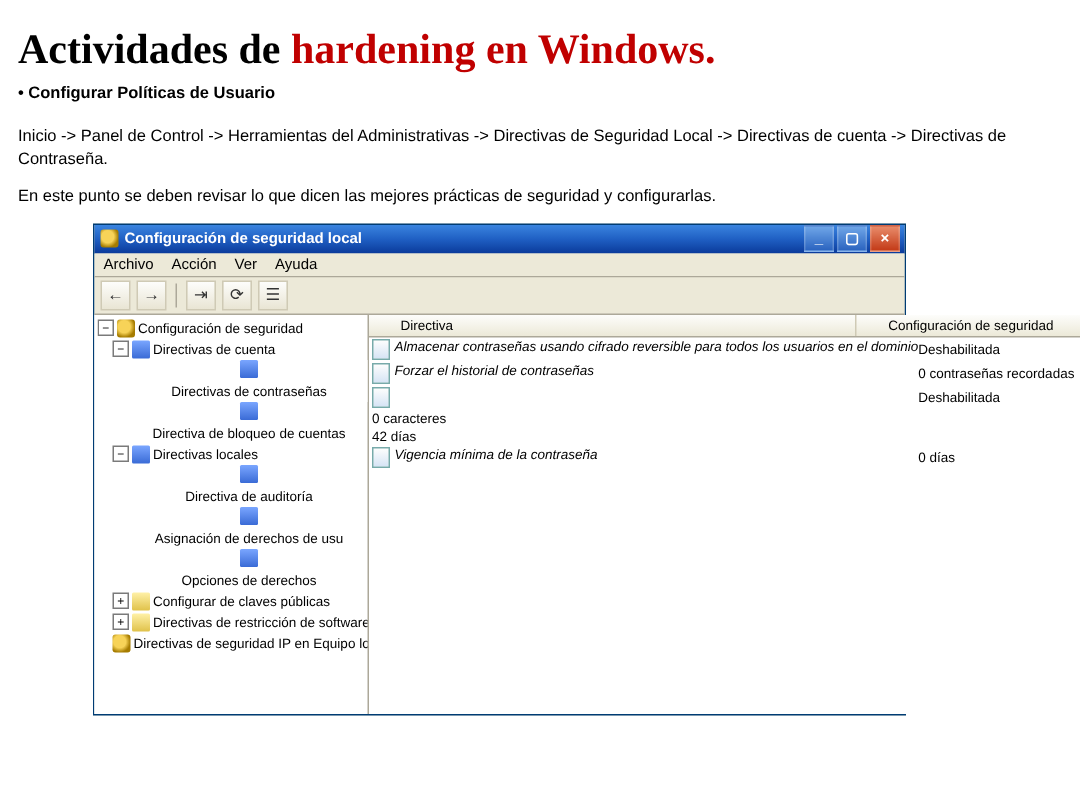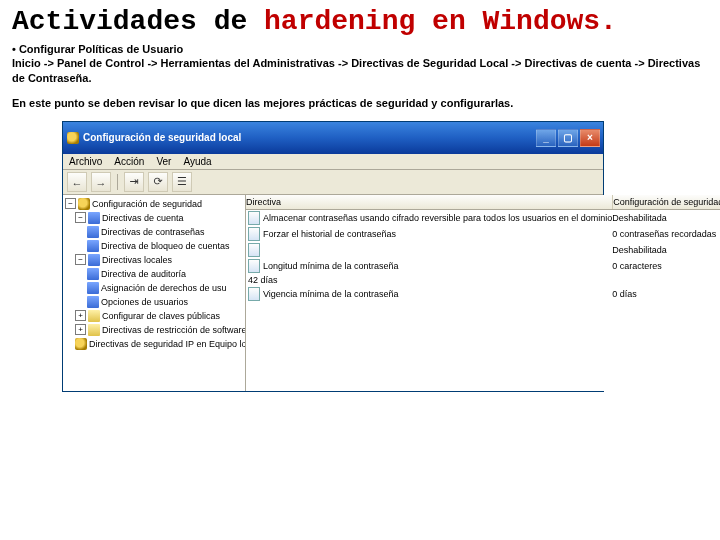--- a/index.html
+++ b/index.html
@@ -8,52 +8,52 @@
     height: 540px;
     background: #fff;
     font-family: Verdana, Geneva, sans-serif;
     color: #000;
     font-size: 13px;
   }
   .slide {
     padding: 6px 12px;
   }
   h1.title {
-    margin: 0 0 6px 0;
-    font-family: Liberation Mono, monospace;
+    margin: 12px 0 6px 0;
+    font-family: Liberation Serif, serif;
     font-size: 28px;
     font-weight: 700;
   }
   h1.title .black { color: #000; }
   h1.title .red   { color: #c00000; }
   .sub {
     font-family: "Comic Sans MS", cursive, sans-serif;
     font-weight: 700;
     font-size: 11px;
-    margin: 2px 0 1px 0;
+    margin: 2px 0 16px 0;
   }
   .para {
     font-family: "Comic Sans MS", cursive, sans-serif;
-    font-weight: 700;
+    font-weight: 400;
     font-size: 11px;
     line-height: 1.35;
     margin: 0 0 10px 0;
   }
 
   
   .mmc {
     width: 540px;
     margin: 4px 0 0 50px;
     border: 1px solid #003c74;
     font-family: Tahoma, sans-serif;
     font-size: 9px;
     background: #ece9d8;
   }
   .mmc-titlebar {
-    height: 32px;
+    height: 19px;
     background: linear-gradient(#3a84df, #1f5fc3 50%, #0a3a9a);
     display: flex;
     align-items: center;
     color: #fff;
     padding: 0 3px 0 4px;
     gap: 4px;
   }
   .mmc-titlebar .tb-title { flex: 1; font-weight: 700; font-size: 10px; white-space: nowrap; overflow: hidden; }
   .tb-buttons { display: flex; gap: 2px; }
   .tb-btn {
@@ -100,21 +100,21 @@
     font-size: 9px;
     line-height: 14px;
     background:#fff;
   }
   .tree-item {
     display: flex; align-items: center; gap: 2px;
     white-space: nowrap;
     overflow: hidden;
   }
   .ind1 { padding-left: 10px; }
-  .ind2 { padding-left: 22px; }
+  .ind2 { padding-left: 22px; flex-direction: column; }
   .exp {
     width: 9px; height: 9px;
     border: 1px solid #7a7a7a;
     display: inline-flex; align-items:center; justify-content:center;
     font-size: 8px; line-height: 7px;
     background:#fff;
     flex:none;
   }
   .ico {
     width: 12px; height: 12px; flex:none;
@@ -130,31 +130,31 @@
     flex: 1;
     font-size: 9px;
     background:#fff;
   }
   .list-header {
     display: flex;
     background: linear-gradient(#fdfdfb,#ece9d8);
     border-bottom: 1px solid #aca899;
   }
   .list-header .col {
-    padding: 2px 0;
+    padding: 2px 21px;
     border-right: 1px solid #cfcab5;
   }
   .col.c1 { flex: 1; }
   .col.c2 { width: 120px; }
   .list-row {
     display: flex;
     align-items: center;
     padding: 1px 2px;
   }
-  .list-row .c1 { flex:1; display:flex; align-items:center; gap:3px; white-space:nowrap; overflow:hidden;}
+  .list-row .c1 { flex:1; display:flex; align-items:flex-start; gap:3px; white-space:nowrap; overflow:hidden;font-style:italic;}
   .list-row .c2 { width:120px; white-space:nowrap; overflow:hidden;}
 </style>
 </head>
 <body>
 
 <div class="slide">
 
   <h1 class="title">
     <span class="black">Actividades de </span><span class="red">hardening en Windows</span><span class="red">.</span>
   </h1>
@@ -221,21 +221,21 @@
         <div class="tree-item ind2">
           <span class="ico book"></span>
           <span>Directiva de auditoría</span>
         </div>
         <div class="tree-item ind2">
           <span class="ico book"></span>
           <span>Asignación de derechos de usu</span>
         </div>
         <div class="tree-item ind2">
           <span class="ico book"></span>
-          <span>Opciones de usuarios</span>
+          <span>Opciones de derechos</span>
         </div>
         <div class="tree-item ind1">
           <span class="exp">+</span>
             <span class="ico folder"></span>
           <span>Configurar de claves públicas</span>
         </div>
         <div class="tree-item ind1">
           <span class="exp">+</span>
             <span class="ico folder"></span>
           <span>Directivas de restricción de software</span>
@@ -266,24 +266,20 @@
             </div>
           <div class="c2">0 contraseñas recordadas</div>
         </div>
         <div class="list-row">
           <div class="c1">
               <span class="ico doc"></span>
             </div>
           <div class="c2">Deshabilitada</div>
         </div>
         <div class="list-row">
-          <div class="c1">
-              <span class="ico doc"></span>
-              <span>Longitud mínima de la contraseña</span>
-            </div>
           <div class="c2">0 caracteres</div>
         </div>
         <div class="list-row">
           <div class="c2">42 días</div>
         </div>
         <div class="list-row">
           <div class="c1">
               <span class="ico doc"></span>
               <span>Vigencia mínima de la contraseña</span>
             </div>

